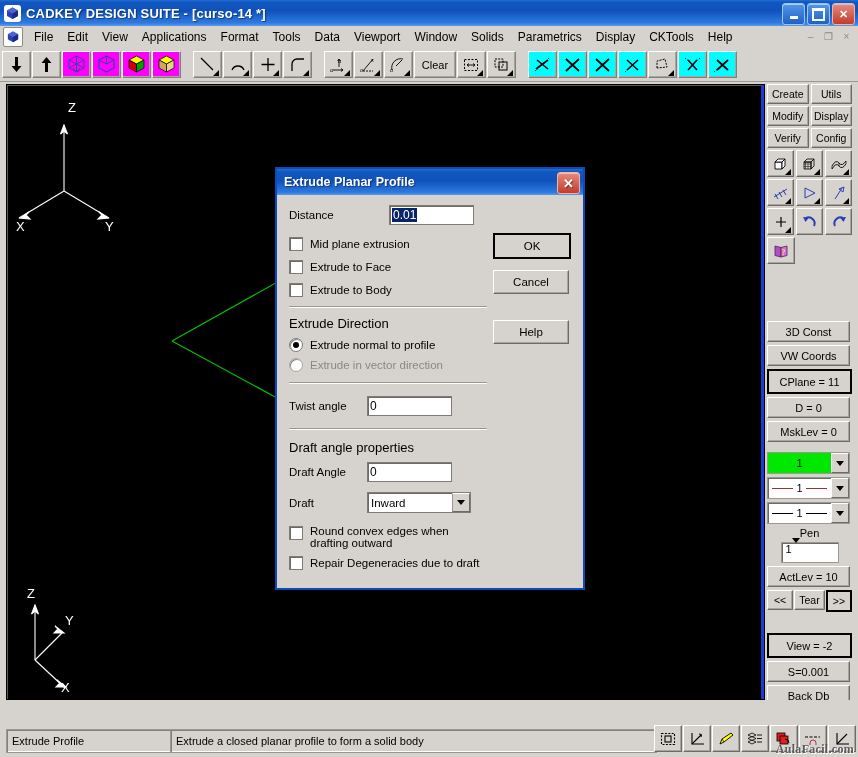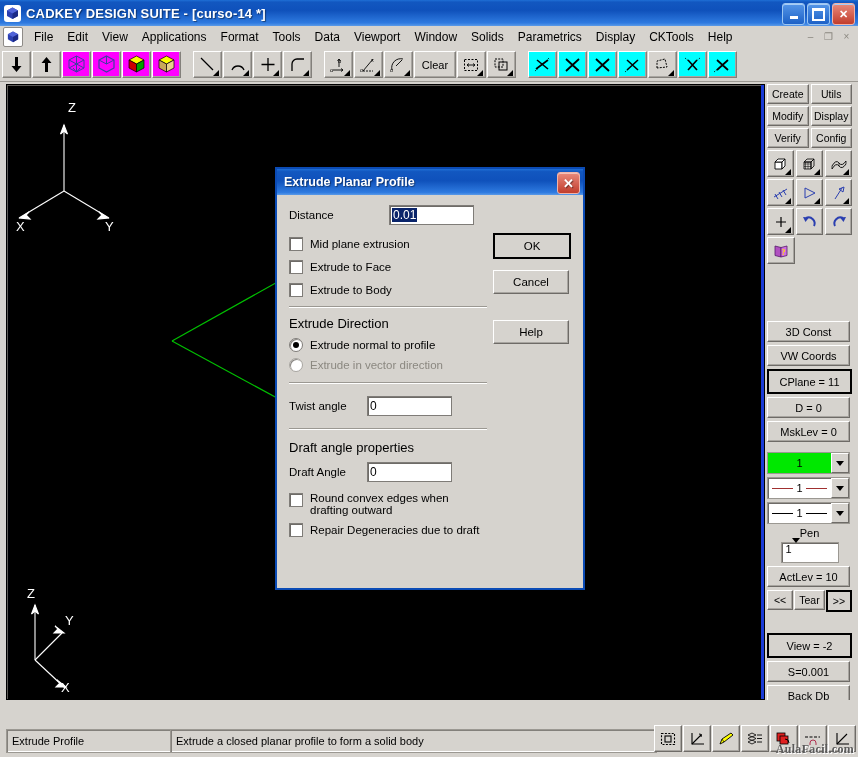--- a/index.html
+++ b/index.html
@@ -746,20 +746,29 @@
 
       <div class="grplabel" style="margin-top:10px;">Draft angle properties</div>
 
       <div class="row" style="margin-bottom:10px;">
         <span class="lbl" style="width:78px;">Draft Angle</span>
         <div class="txtfield" style="width:79px;">
           <span>0</span>
         </div>
       </div>
 
+      <div class="row" style="margin-bottom:12px;">
+        <span class="lbl" style="width:78px;">Draft</span>
+        <div class="dlgcombo">
+          <div class="dv">Inward</div>
+          <div class="dd">
+              <span class="caret"></span>
+            </div>
+        </div>
+      </div>
 
       <div class="chkrow" style="align-items:flex-start;margin-bottom:7px;">
         <span class="chk" style="margin-top:1px;"></span>
         <span class="lbl">
           <span>Round convex edges when</span><br>
           <span>drafting outward</span>
         </span>
       </div>
 
       <div class="chkrow">

